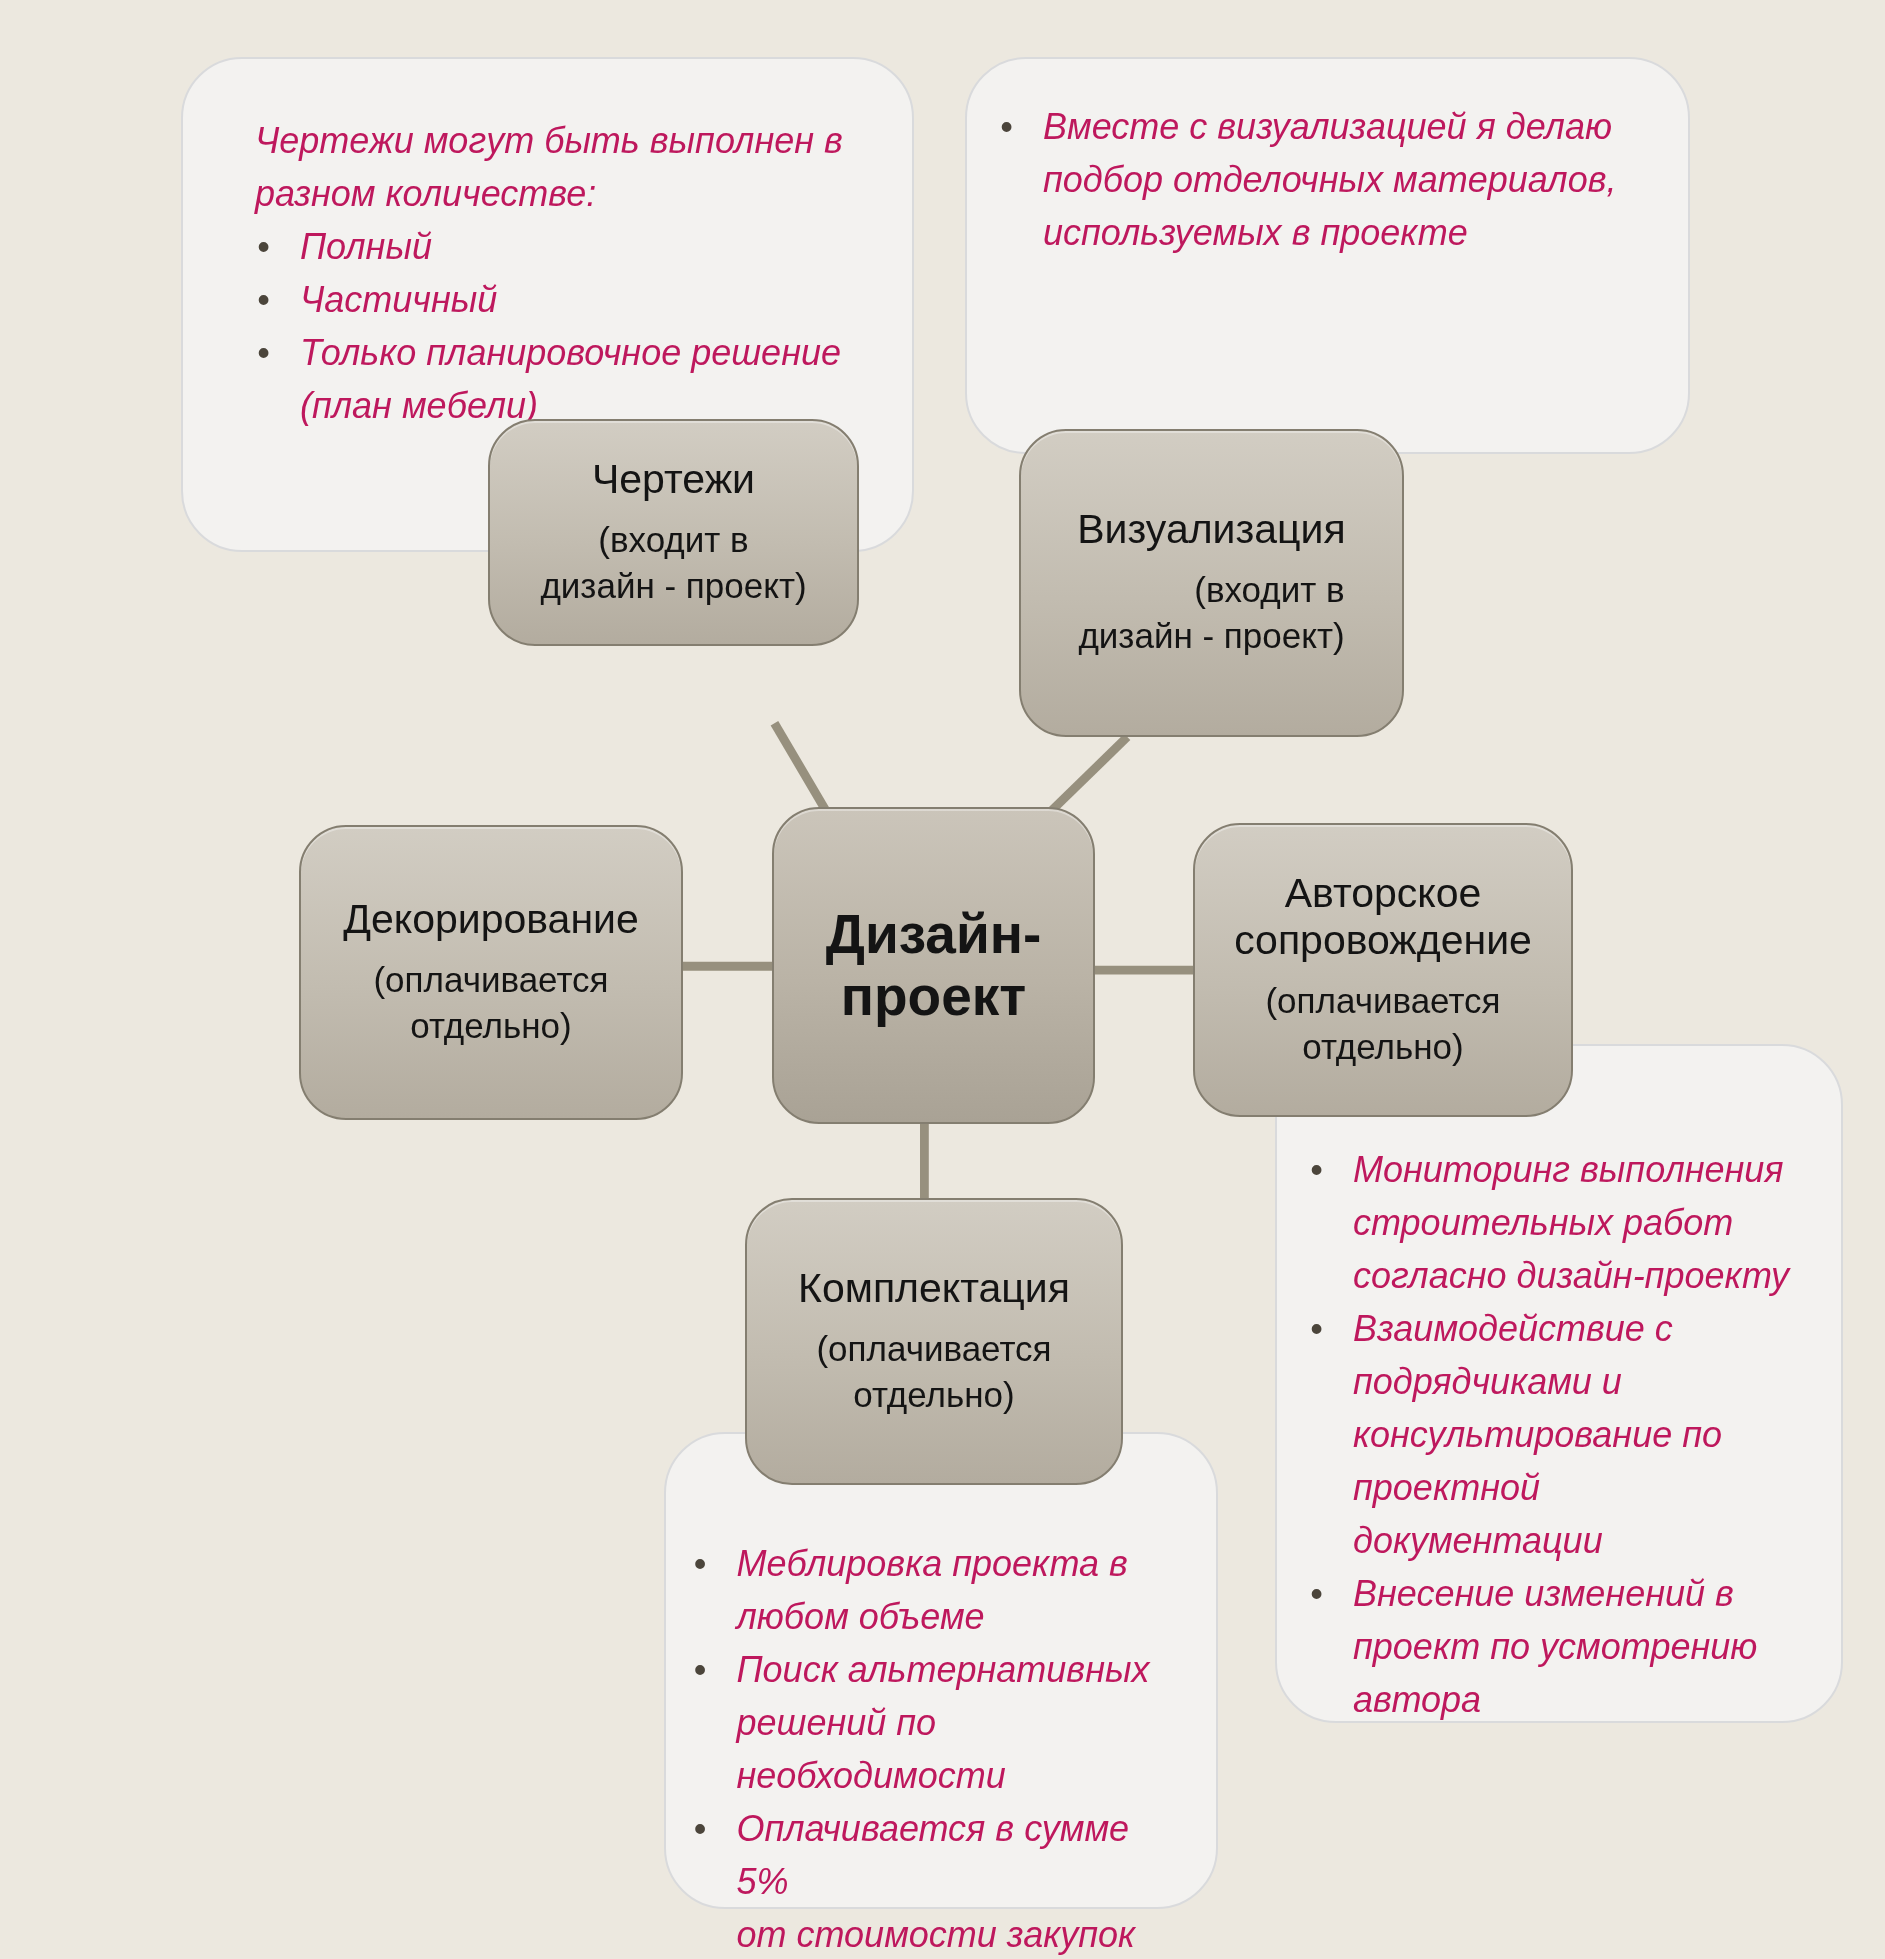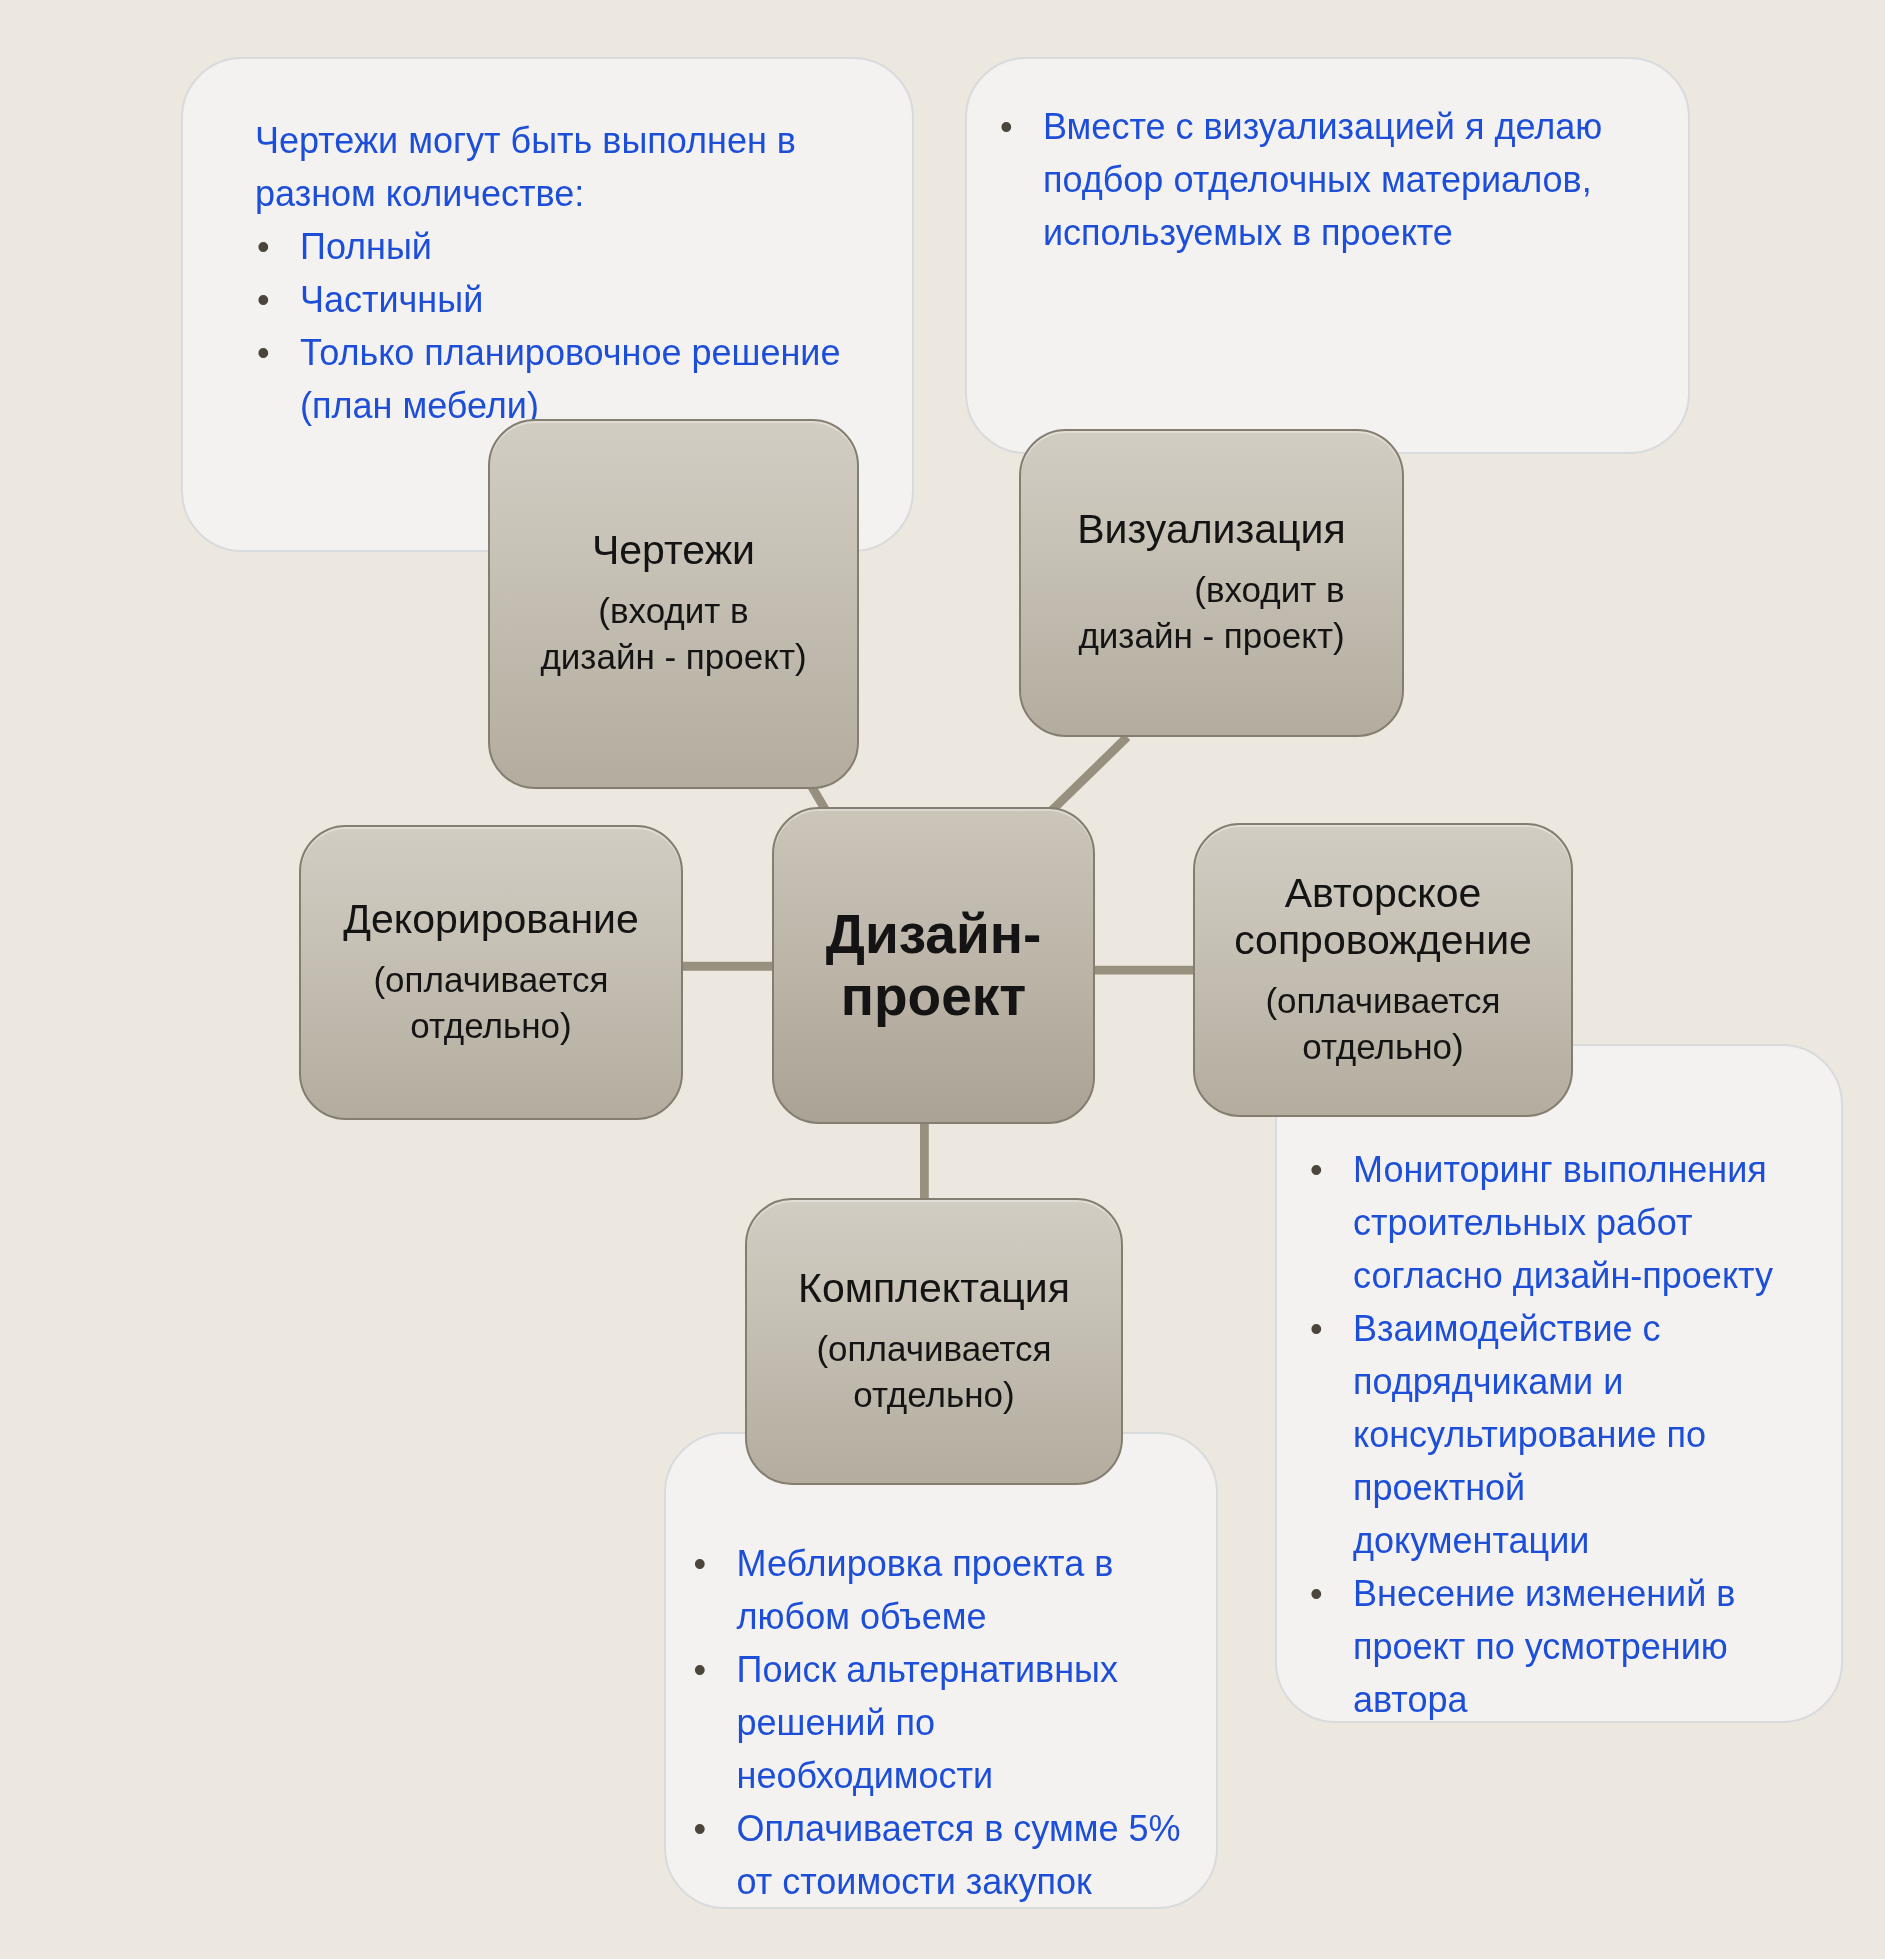--- a/index.html
+++ b/index.html
@@ -16,21 +16,22 @@
   
   .callout{
     position:absolute;
     background:#F3F2F0;
     border:2.9px solid #D9DADC;
     border-radius:61px;
     box-sizing:border-box;
     z-index:1;
     font-size:36px;
     line-height:53px;
-    color:#1d4ed8;
+    color:#be185d;
+    font-style:italic;
   }
   .callout .intro{margin:0;white-space:pre-line;}
   .callout ul{list-style:none;margin:0;padding:0;}
   .callout li{
     position:relative;
     padding-left:45px;
     white-space:pre-line;
   }
   .callout li::before{
     content:"\2022";
@@ -61,21 +62,21 @@
     justify-content:center;
     align-items:center;
     gap:13.7px;
     text-align:center;
     color:#141414;
     box-shadow:inset 0 2px 0 rgba(255,255,255,0.35);
   }
   .node .title{font-size:41px;line-height:1.15;white-space:pre-line;}
   .node .subtitle{font-size:35px;line-height:1.32;white-space:pre-line;}
 
-  #node-drawings    {left:488px;  top:419px;  width:371px; height:370px;}
+  #node-drawings    {left:488px;  top:419px;  width:371px; height:227px;}
   #node-visualization{left:1019px;top:429px;  width:385px; height:308px;text-align:right;}
   #node-decoration  {left:299px;  top:825px;  width:384px; height:295px;}
   #node-supervision {left:1193px; top:823px;  width:380px; height:294px;}
   #node-procurement {left:745px;  top:1198px; width:378px; height:287px;}
 
   #node-center{
     left:772px; top:807px; width:323px; height:317px;
     background:linear-gradient(180deg,#CBC5BA 0%,#BAB3A6 55%,#A9A295 100%);
   }
   #node-center .title{font-size:55px;font-weight:bold;line-height:1.12;}

